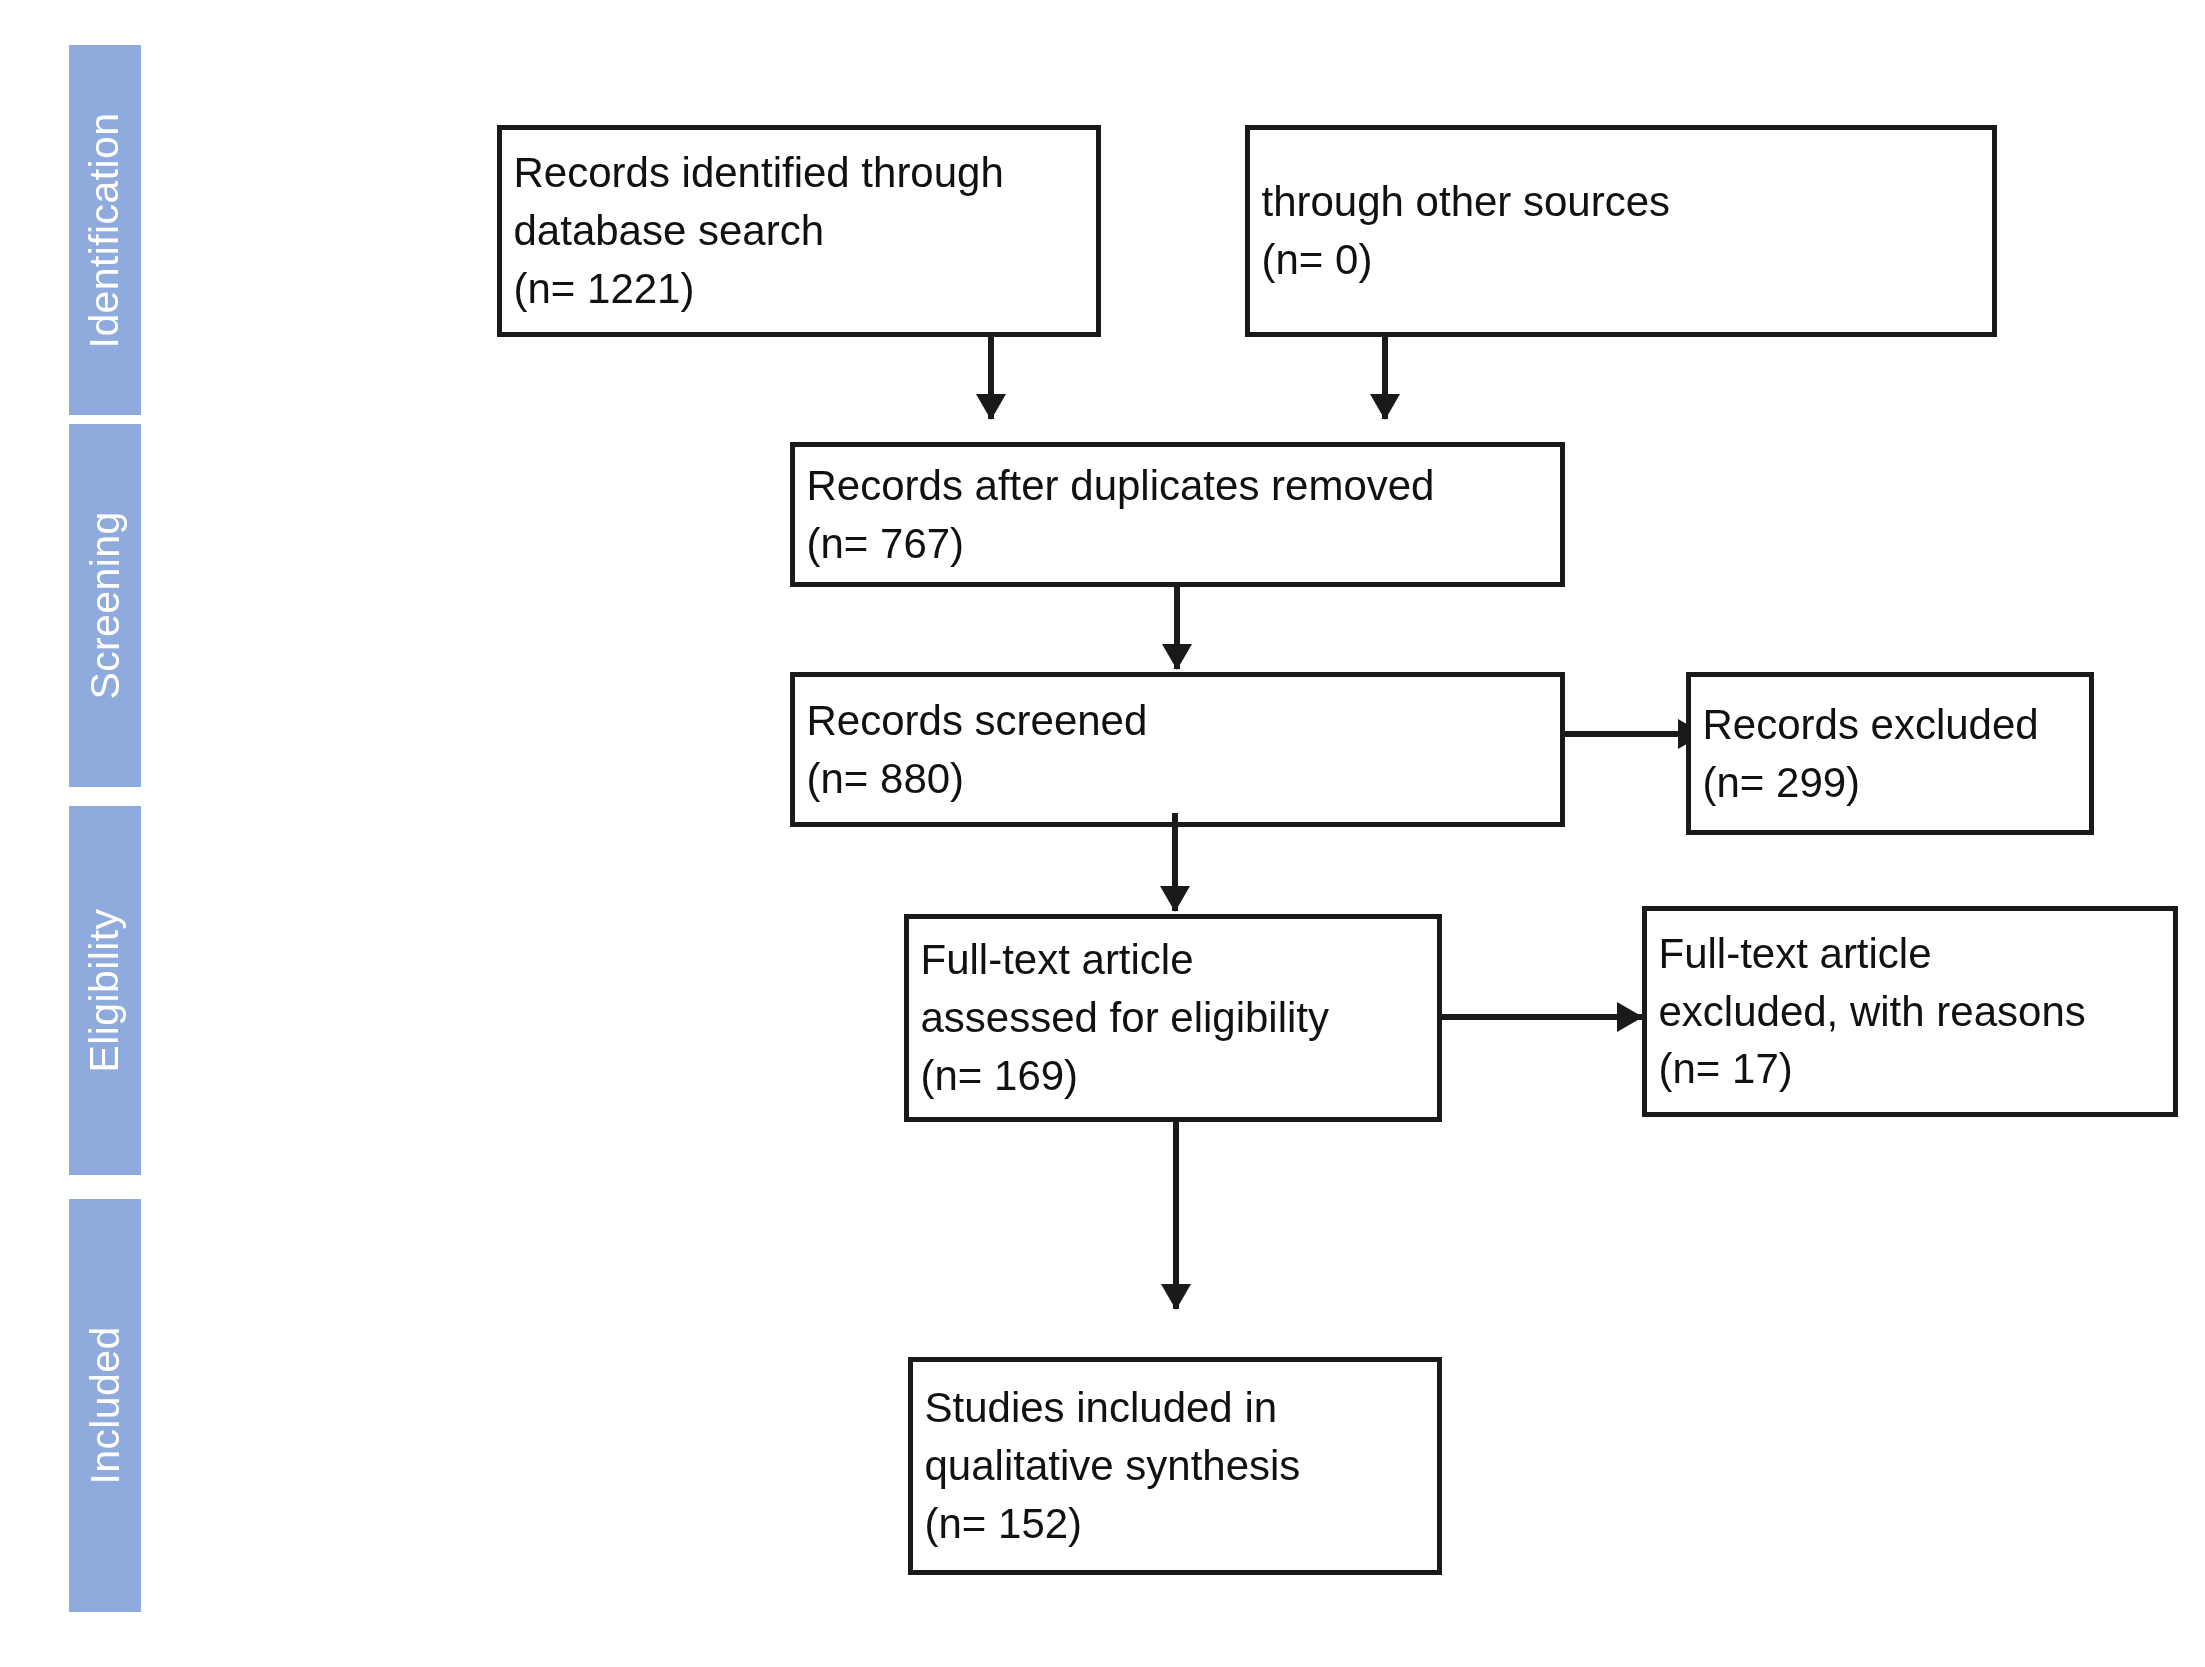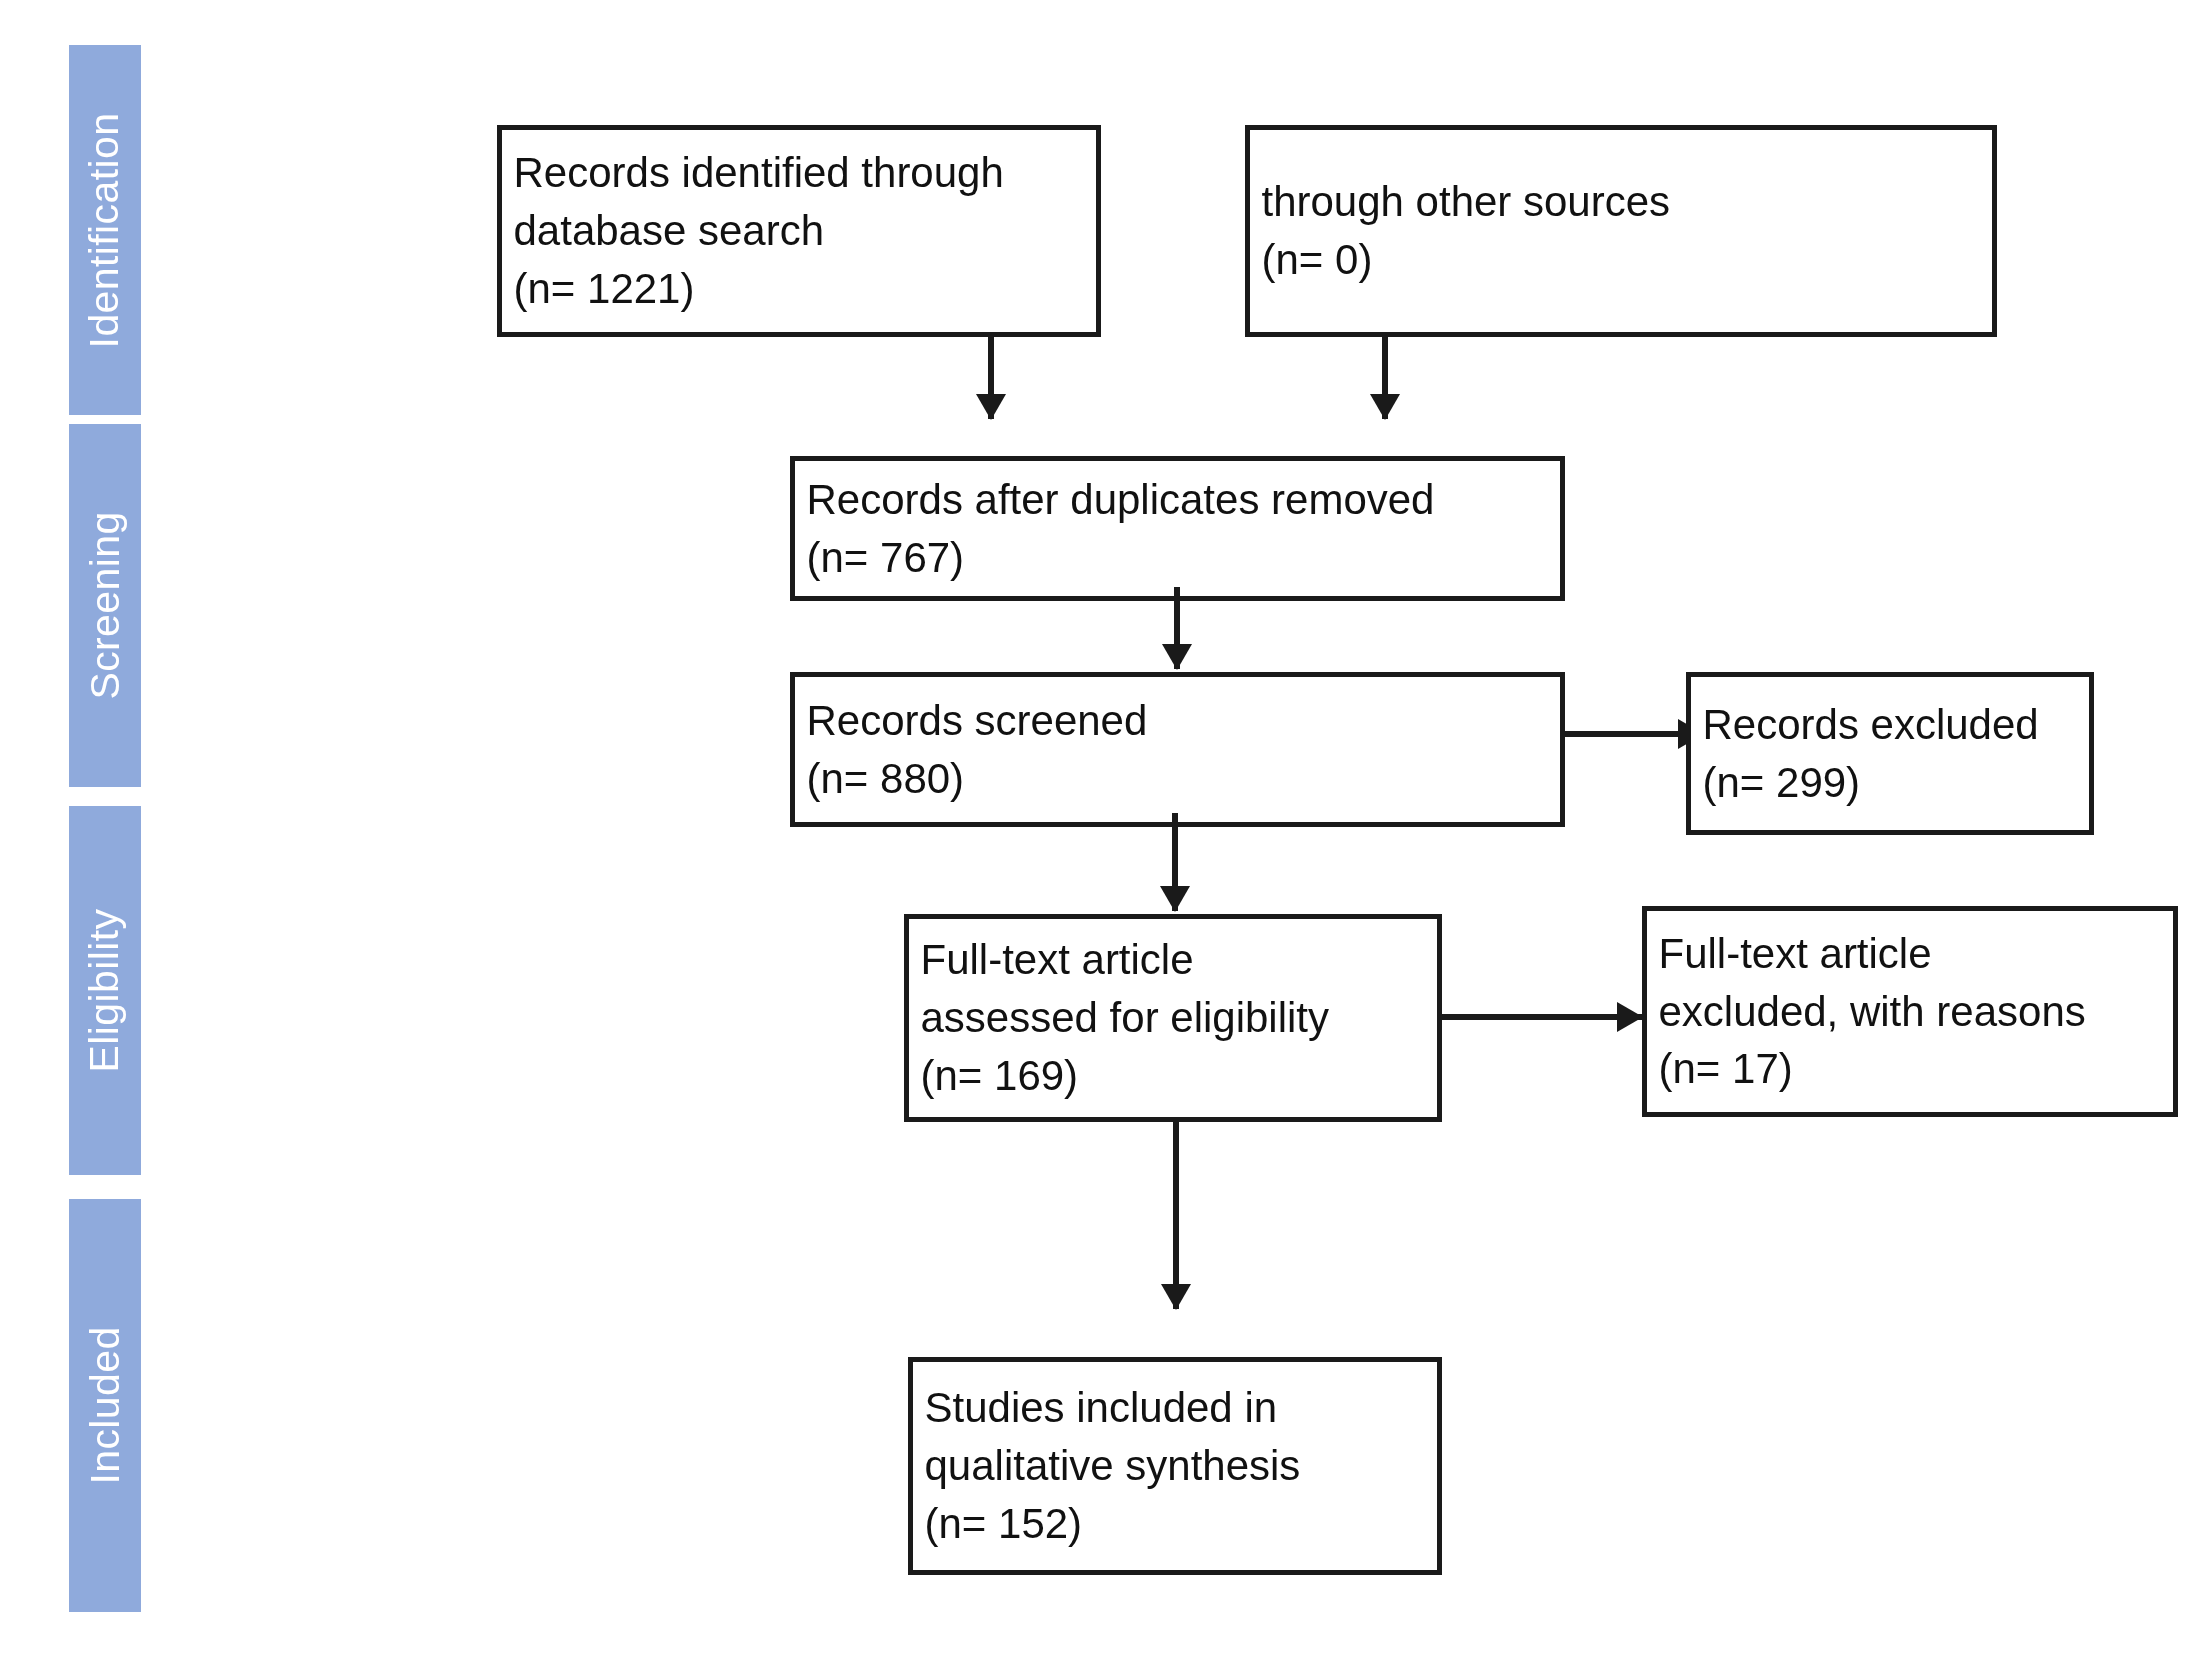--- a/index.html
+++ b/index.html
@@ -117,21 +117,21 @@
   </div>
 
   <div class="flow-box" style="left:1245px; top:125px; width:752px; height:212px;">
     <span class="ln">through other sources</span>
     <span class="ln">(n= 0)</span>
   </div>
 
   <div class="arrow-v" style="left:988px; top:337px; height:82px;"></div>
   <div class="arrow-v" style="left:1382px; top:337px; height:82px;"></div>
 
-  <div class="flow-box" style="left:790px; top:442px; width:775px; height:145px;margin-top:14px;">
+  <div class="flow-box" style="left:790px; top:442px; width:775px; height:145px;">
     <span class="ln">Records after duplicates removed</span>
     <span class="ln">(n= 767)</span>
   </div>
 
   <div class="arrow-v" style="left:1174px; top:587px; height:82px;"></div>
 
   <div class="flow-box" style="left:790px; top:672px; width:775px; height:155px;">
     <span class="ln">Records screened</span>
     <span class="ln">(n= 880)</span>
   </div>

